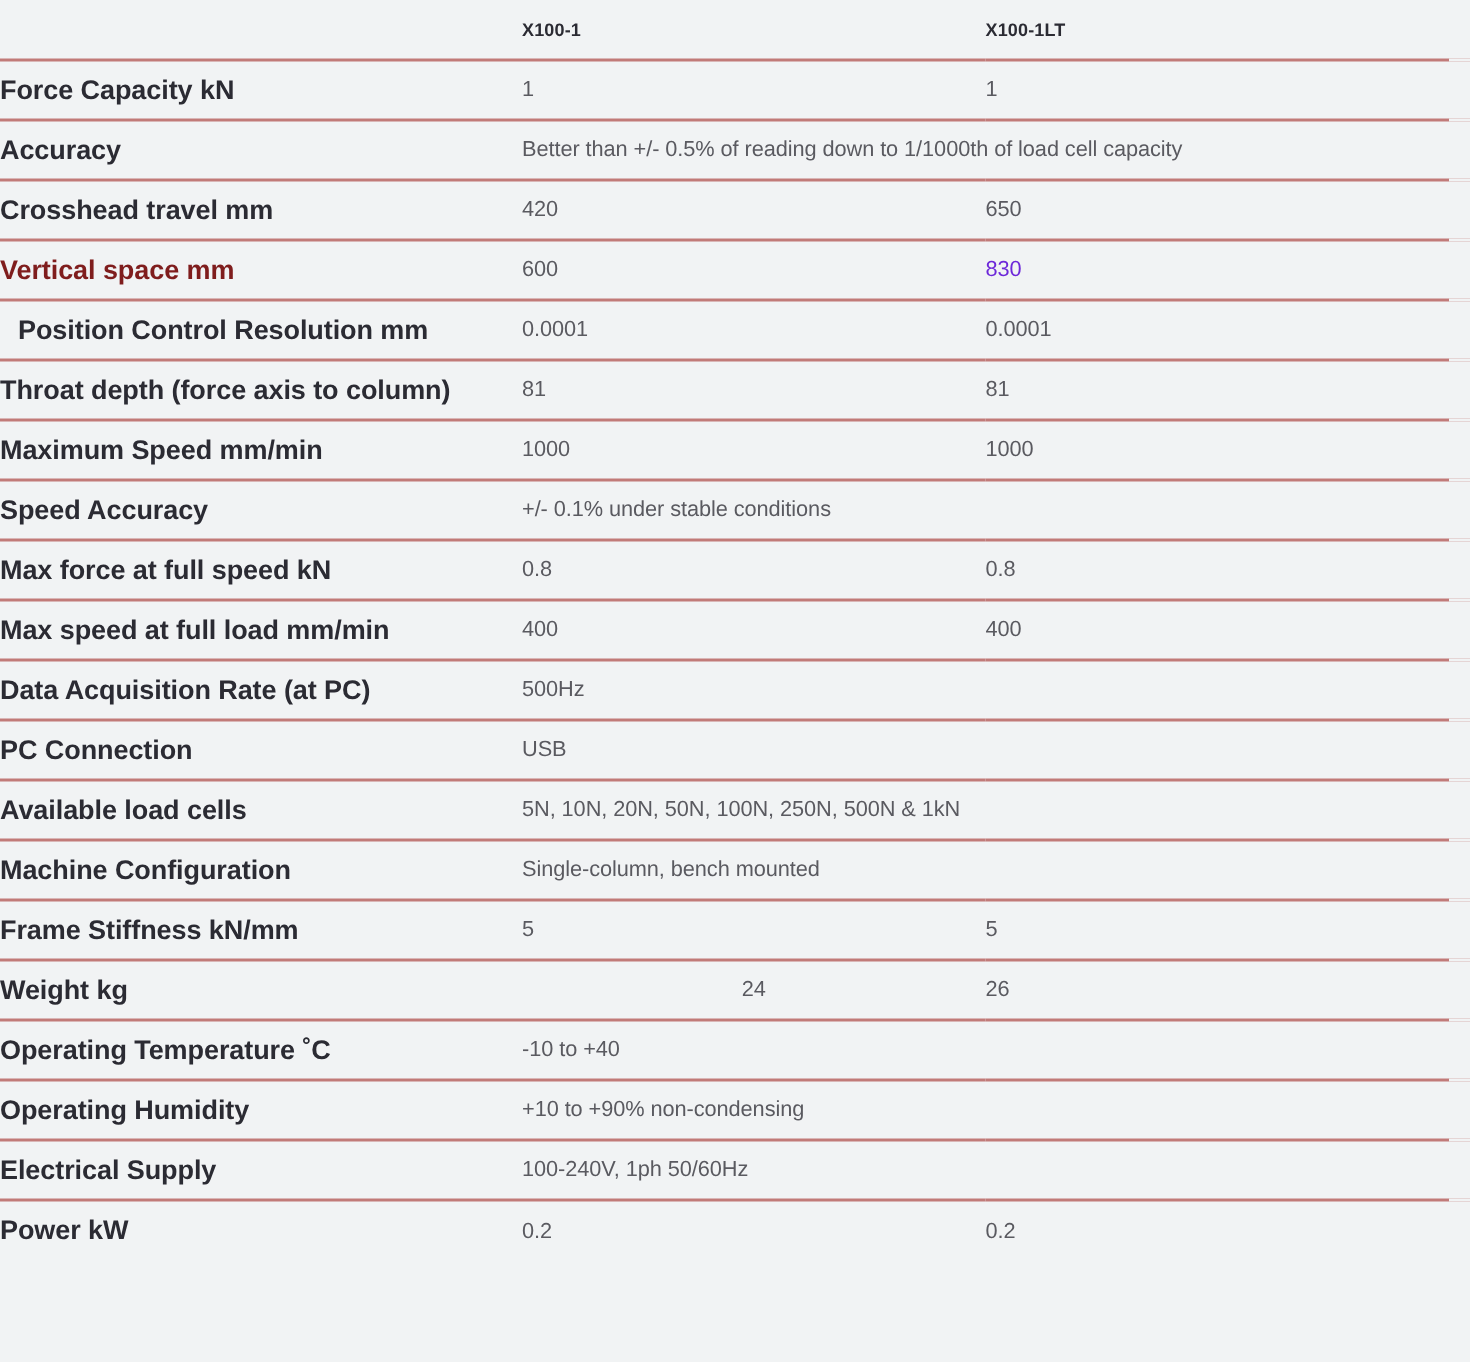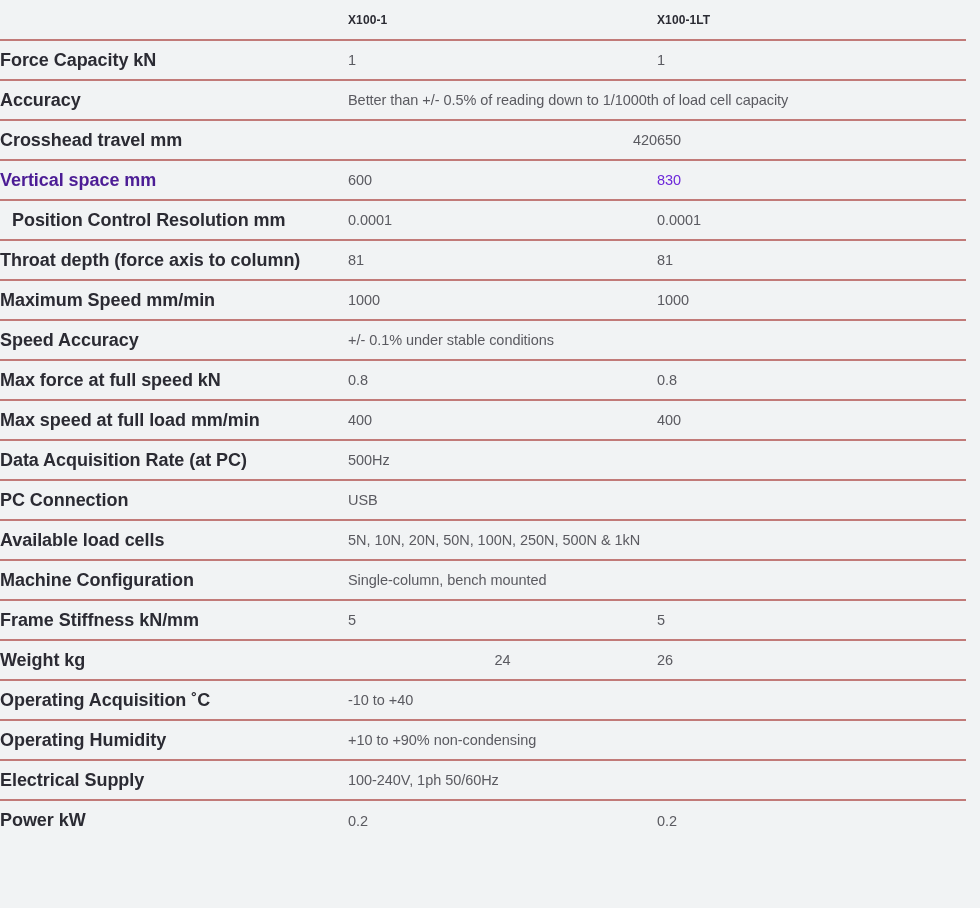--- a/index.html
+++ b/index.html
@@ -113,25 +113,25 @@
         <td class="label" style="border-bottom-color: rgb(193, 122, 120); color: rgb(43, 43, 51);">Force Capacity kN</td>
         <td class="value" style="border-bottom-color: rgb(193, 122, 120); color: rgb(90, 90, 96);">1</td>
         <td class="value" style="border-bottom-color: rgb(193, 122, 120); color: rgb(90, 90, 96);">1</td>
       </tr>
       <tr>
         <td class="label" style="border-bottom-color: rgb(193, 122, 120); color: rgb(43, 43, 51);">Accuracy</td>
         <td class="value" colspan="2" style="border-bottom-color: rgb(193, 122, 120); color: rgb(90, 90, 96); margin-left: 17px;">Better than +/- 0.5% of reading down to 1/1000th of load cell capacity</td>
       </tr>
       <tr>
         <td class="label" style="border-bottom-color: rgb(193, 122, 120); color: rgb(43, 43, 51);">Crosshead travel mm</td>
-        <td class="value" style="border-bottom-color: rgb(193, 122, 120); color: rgb(90, 90, 96); text-align: right;">420</td>
+        <td class="value" style="border-bottom-color: rgb(193, 122, 120); color: rgb(90, 90, 96);">420</td>
         <td class="value" style="border-bottom-color: rgb(193, 122, 120); color: rgb(90, 90, 96);">650</td>
       </tr>
       <tr>
-        <td class="label" style="border-bottom-color: rgb(193, 122, 120); color: #4c1d95;">Vertical space mm</td>
+        <td class="label" style="border-bottom-color: rgb(193, 122, 120); color: #7f1d1d;">Vertical space mm</td>
         <td class="value" style="border-bottom-color: rgb(193, 122, 120); color: rgb(90, 90, 96);">600</td>
         <td class="value" style="border-bottom-color: rgb(193, 122, 120); color: #6d28d9;">830</td>
       </tr>
       <tr>
         <td class="label" style="border-bottom-color: rgb(193, 122, 120); color: rgb(43, 43, 51); padding-left: 12px;">Position Control Resolution mm</td>
         <td class="value" style="border-bottom-color: rgb(193, 122, 120); color: rgb(90, 90, 96);">0.0001</td>
         <td class="value" style="border-bottom-color: rgb(193, 122, 120); color: rgb(90, 90, 96);">0.0001</td>
       </tr>
       <tr>
         <td class="label" style="border-bottom-color: rgb(193, 122, 120); color: rgb(43, 43, 51);">Throat depth (force axis to column)</td>
@@ -177,21 +177,21 @@
         <td class="label" style="border-bottom-color: rgb(193, 122, 120); color: rgb(43, 43, 51);">Frame Stiffness kN/mm</td>
         <td class="value" style="border-bottom-color: rgb(193, 122, 120); color: rgb(90, 90, 96);">5</td>
         <td class="value" style="border-bottom-color: rgb(193, 122, 120); color: rgb(90, 90, 96);">5</td>
       </tr>
       <tr>
         <td class="label" style="border-bottom-color: rgb(193, 122, 120); color: rgb(43, 43, 51);">Weight kg</td>
         <td class="value" style="border-bottom-color: rgb(193, 122, 120); color: rgb(90, 90, 96); text-align: center;">24</td>
         <td class="value" style="border-bottom-color: rgb(193, 122, 120); color: rgb(90, 90, 96);">26</td>
       </tr>
       <tr>
-        <td class="label" style="border-bottom-color: rgb(193, 122, 120); color: rgb(43, 43, 51);">Operating Acquisition ˚C</td>
+        <td class="label" style="border-bottom-color: rgb(193, 122, 120); color: rgb(43, 43, 51);">Operating Temperature ˚C</td>
         <td class="value" colspan="2" style="border-bottom-color: rgb(193, 122, 120); color: rgb(90, 90, 96);">-10 to +40</td>
       </tr>
       <tr>
         <td class="label" style="border-bottom-color: rgb(193, 122, 120); color: rgb(43, 43, 51);">Operating Humidity</td>
         <td class="value" colspan="2" style="border-bottom-color: rgb(193, 122, 120); color: rgb(90, 90, 96);">+10 to +90% non-condensing</td>
       </tr>
       <tr>
         <td class="label" style="border-bottom-color: rgb(193, 122, 120); color: rgb(43, 43, 51);">Electrical Supply</td>
         <td class="value" colspan="2" style="border-bottom-color: rgb(193, 122, 120); color: rgb(90, 90, 96);">100-240V, 1ph 50/60Hz</td>
       </tr>

